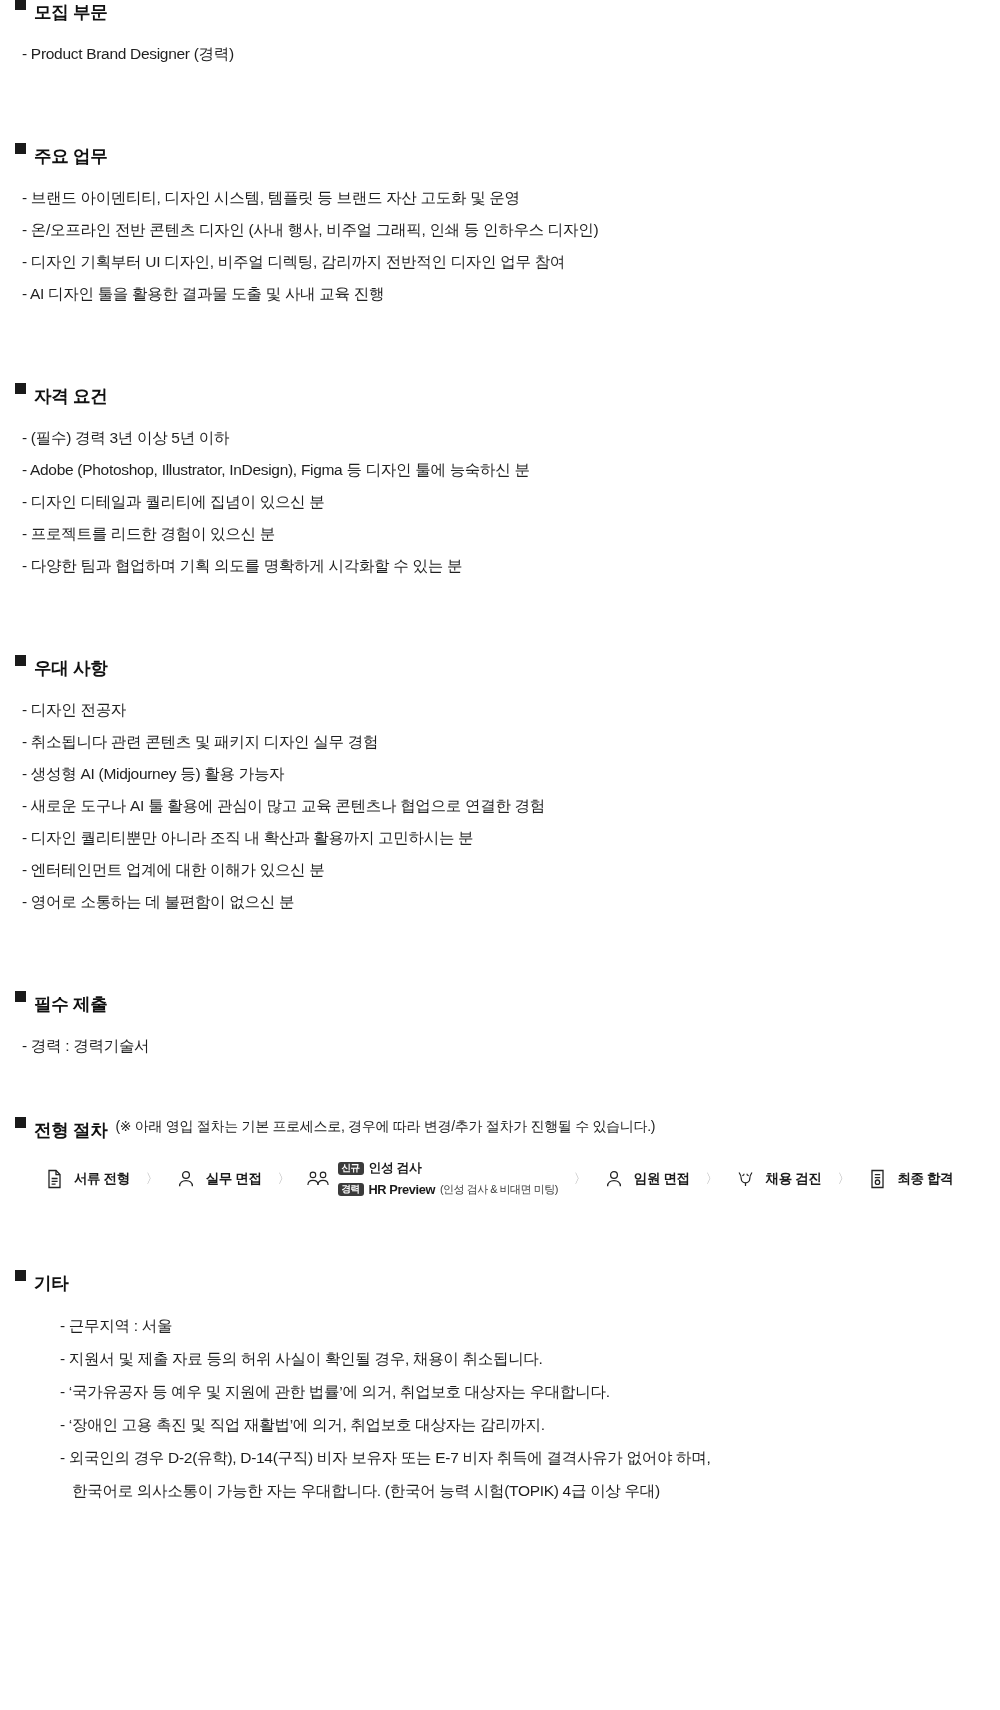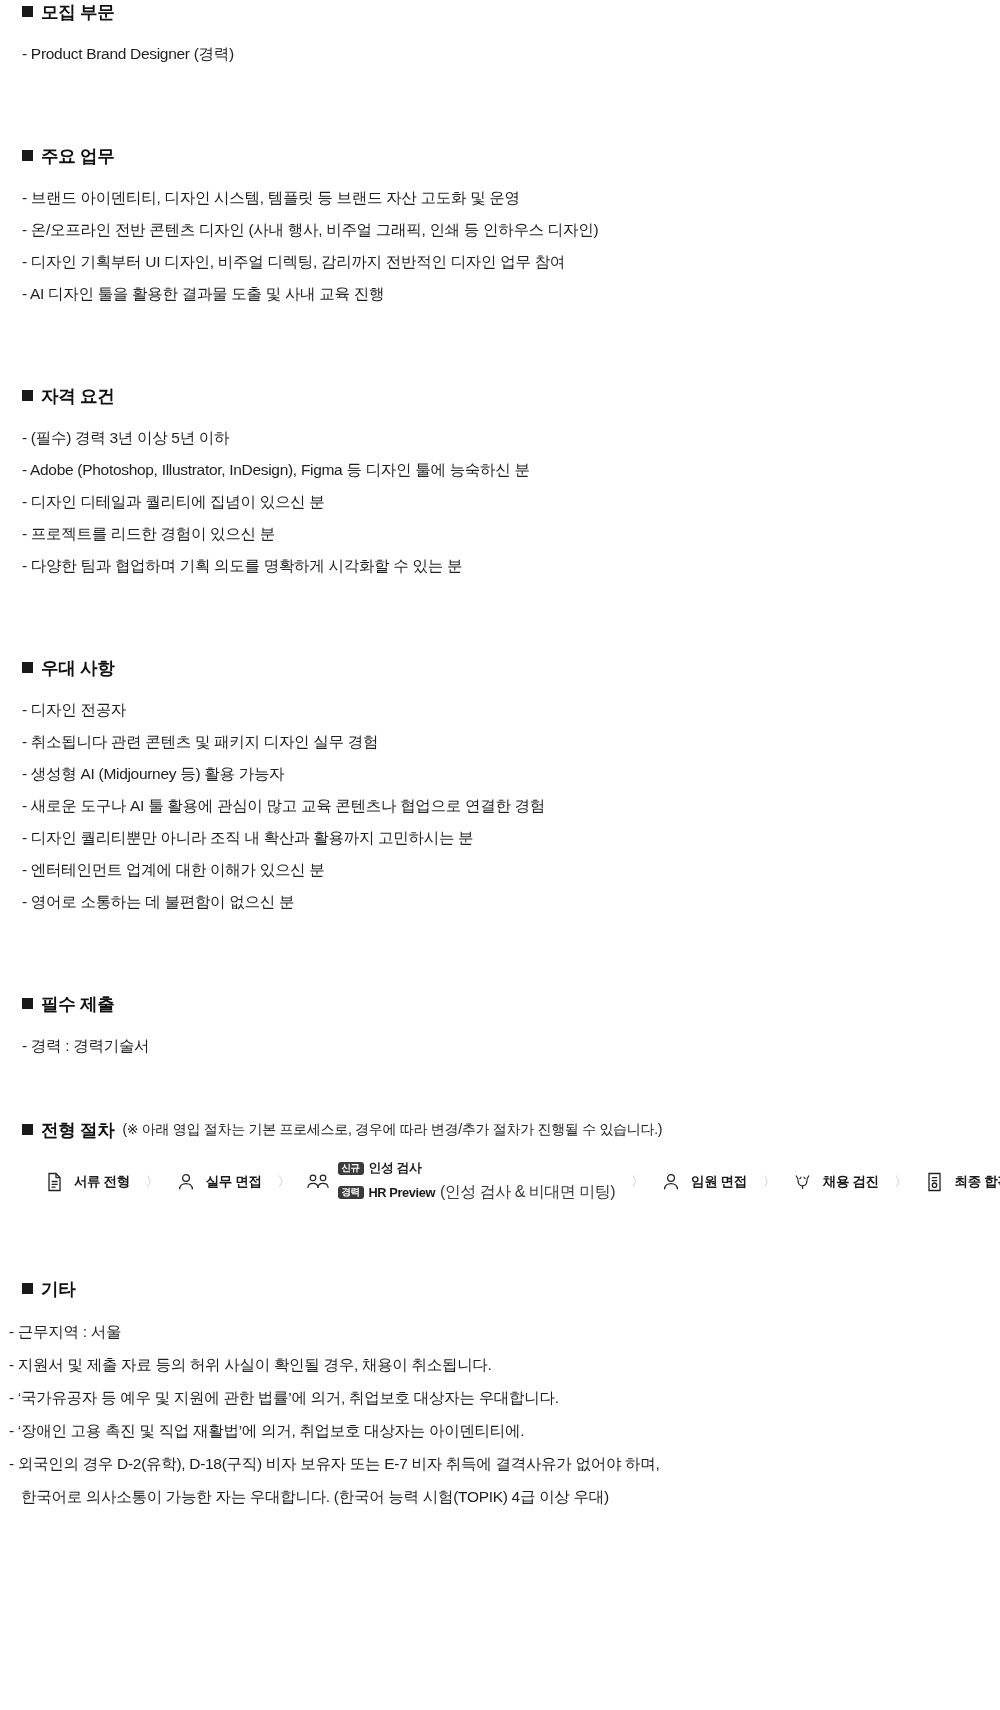--- a/index.html
+++ b/index.html
@@ -21,23 +21,23 @@
     box-sizing: border-box;
   }
   .section {
     margin: 0 0 0 0;
   }
   .sec-gap-lg { height: 74px; }
   .sec-gap-md { height: 56px; }
 
   .sec-head {
     display: flex;
-    align-items: center;
+    align-items: flex-start;
     gap: 8px;
-    padding-left: 22px;
+    padding-left: 15px;
     margin-bottom: 14px;
     font-size: 17.5px;
     font-weight: 700;
     letter-spacing: -0.3px;
     color: #111111;
   }
   .sec-head .bullet {
     display: inline-block;
     width: 11px;
     height: 11px;
@@ -58,21 +58,22 @@
     padding: 0 0 0 22px;
   }
   ul.items li {
     font-size: 15.5px;
     line-height: 32px;
     letter-spacing: -0.3px;
     color: #1f1f1f;
     white-space: pre-wrap;
   }
   ul.items.etc {
-    padding-left: 9px;
+    padding-left: 36px;
+    margin-left: 24px;
   }
   ul.items.etc li {
     line-height: 33px;
     text-indent: -0px;
   }
 
   
   .flow {
     display: flex;
     align-items: center;
@@ -136,21 +137,21 @@
     font-size: 12.8px;
     font-weight: 700;
     letter-spacing: -0.4px;
   }
   .row .t2 {
     font-size: 12.8px;
     font-weight: 700;
     letter-spacing: -0.4px;
   }
   .row .sub {
-    font-size: 16px;
+    font-size: 11px;
     font-weight: 400;
     color: #3a3a3a;
     letter-spacing: -0.5px;
   }
   svg { display: block; }
 </style>
 </head>
 <body>
 
 <div class="page">
@@ -329,19 +330,19 @@
 
   <div class="section">
     <div class="sec-head">
       <span class="bullet"></span>
       <span>기타</span>
     </div>
     <ul class="items etc">
       <li>- 근무지역 : 서울</li>
       <li>- 지원서 및 제출 자료 등의 허위 사실이 확인될 경우, 채용이 취소됩니다.</li>
       <li>- ‘국가유공자 등 예우 및 지원에 관한 법률’에 의거, 취업보호 대상자는 우대합니다.</li>
-      <li>- ‘장애인 고용 촉진 및 직업 재활법’에 의거, 취업보호 대상자는 아이덴티티에.</li>
-      <li>- 외국인의 경우 D-2(유학), D-18(구직) 비자 보유자 또는 E-7 비자 취득에 결격사유가 없어야 하며,
+      <li>- ‘장애인 고용 촉진 및 직업 재활법’에 의거, 취업보호 대상자는 감리까지.</li>
+      <li>- 외국인의 경우 D-2(유학), D-14(구직) 비자 보유자 또는 E-7 비자 취득에 결격사유가 없어야 하며,
    한국어로 의사소통이 가능한 자는 우대합니다. (한국어 능력 시험(TOPIK) 4급 이상 우대)</li>
     </ul>
   </div>
 
 </div>
 
 </body></html>

